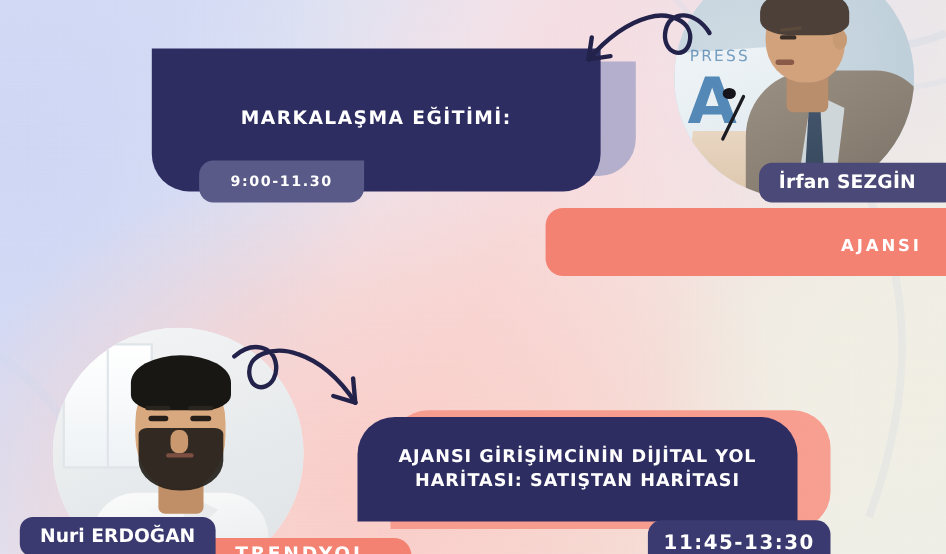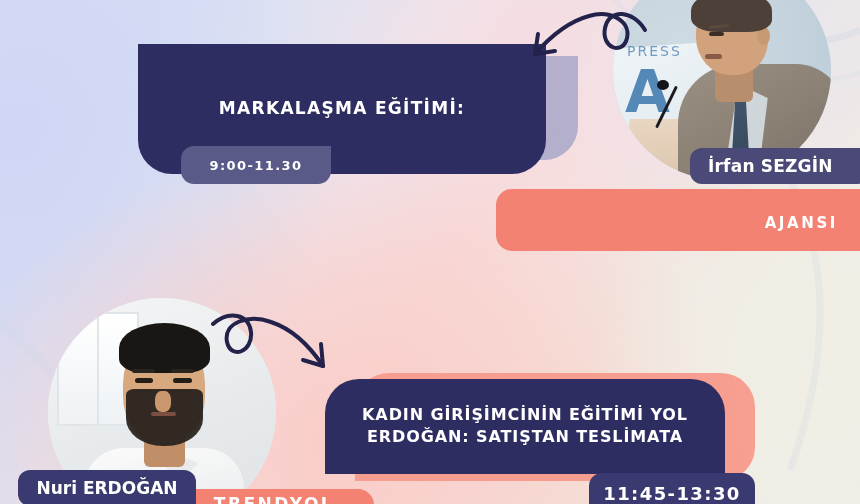--- a/index.html
+++ b/index.html
@@ -426,22 +426,22 @@
 
   <svg id="arrow2" class="arrow" viewBox="0 0 150 90">
     <path d="M8 26 C 24 12, 44 16, 46 34 C 48 54, 26 62, 22 44 C 18 24, 44 16, 66 24 C 90 32, 106 50, 118 68" fill="none" stroke="#23224b" stroke-width="4" stroke-linecap="round"></path>
     <path d="M118 68 L 116 46" fill="none" stroke="#23224b" stroke-width="4" stroke-linecap="round"></path>
     <path d="M118 68 L 98 62" fill="none" stroke="#23224b" stroke-width="4" stroke-linecap="round"></path>
   </svg>
 
   <div id="bot-card-shadow"></div>
 
   <div id="bot-card" class="navy-card">
-    <div class="title-line l2">KADIN GİRİŞİMCİNİN EĞİTİMİ YOL</div>
-    <div class="title-line l3">ERDOĞAN: SATIŞTAN TESLİMATA</div>
+    <div class="title-line l2">AJANSI GİRİŞİMCİNİN DİJİTAL YOL</div>
+    <div class="title-line l3">HARİTASI: SATIŞTAN HARİTASI</div>
   </div>
 
   <div id="bot-time">11:45-13:30</div>
 
   <div id="name2">Nuri ERDOĞAN</div>
 
   <div id="org2">TRENDYOL</div>
 
 </div>
 

